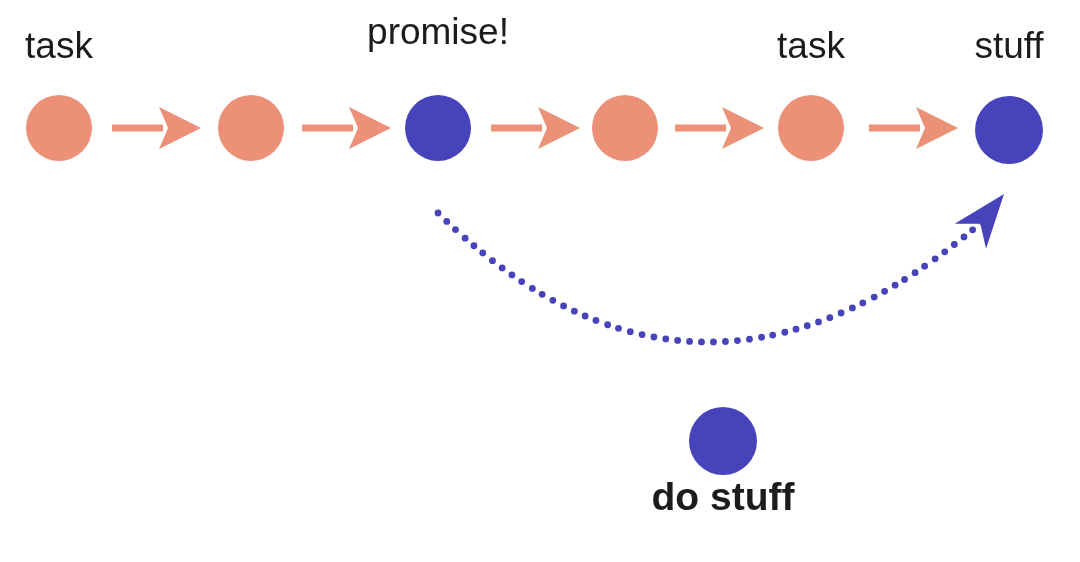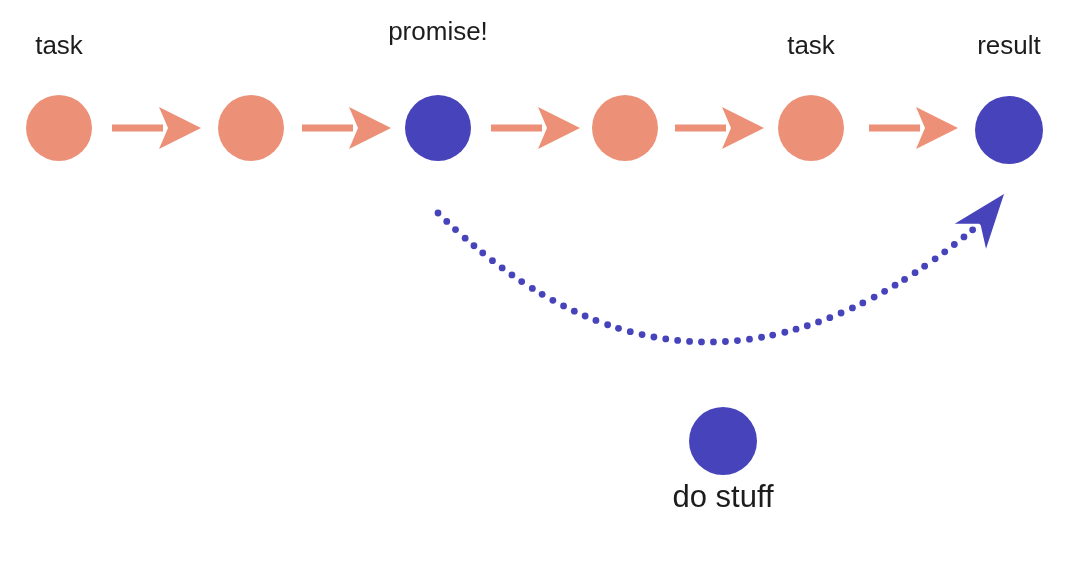--- a/index.html
+++ b/index.html
@@ -21,35 +21,36 @@
     position: absolute;
     top: 0;
     left: 0;
     width: 1080px;
     height: 562px;
     display: block;
   }
   .node-label {
     position: absolute;
     font-family: "Liberation Sans", sans-serif;
-    font-size: 26px;
+    font-size: 37px;
     line-height: 31px;
     color: #1c1c1c;
     white-space: nowrap;
     transform: translateX(-50%);
     letter-spacing: 0px;
   }
   .bottom-label {
     position: absolute;
     font-family: "Liberation Sans", sans-serif;
-    font-size: 31px;
+    font-size: 39px;
     line-height: 31px;
     color: #1c1c1c;
     white-space: nowrap;
     transform: translateX(-50%);
+    font-weight: bold;
   }
 </style>
 </head>
 <body>
 
 <div id="canvas">
 
   <svg id="scene" viewBox="0 0 1080 562">
       <g>
         <rect x="112" y="124.5" width="51" height="7" fill="#ec9178"></rect>
@@ -132,17 +133,17 @@
         <circle cx="982.27" cy="221.71" r="3.4" fill="#4643bb"></circle>
       </g>
       <polygon points="1004.00,194.00 954.73,223.81 980.35,223.74 986.04,248.71" fill="#4643bb"></polygon>
       <ellipse cx="723" cy="441" rx="34" ry="34" fill="#4643bb"></ellipse>
     </svg>
 
   <div id="labels-layer">
       <div class="node-label" style="left: 59px; top: 30px;">task</div>
       <div class="node-label" style="left: 438px; top: 16px;">promise!</div>
       <div class="node-label" style="left: 811px; top: 30px;">task</div>
-      <div class="node-label" style="left: 1009px; top: 30px;">result</div>
+      <div class="node-label" style="left: 1009px; top: 30px;">stuff</div>
       <div class="bottom-label" style="left: 723px; top: 481px;">do stuff</div>
     </div>
 
 </div>
 
 </body></html>

